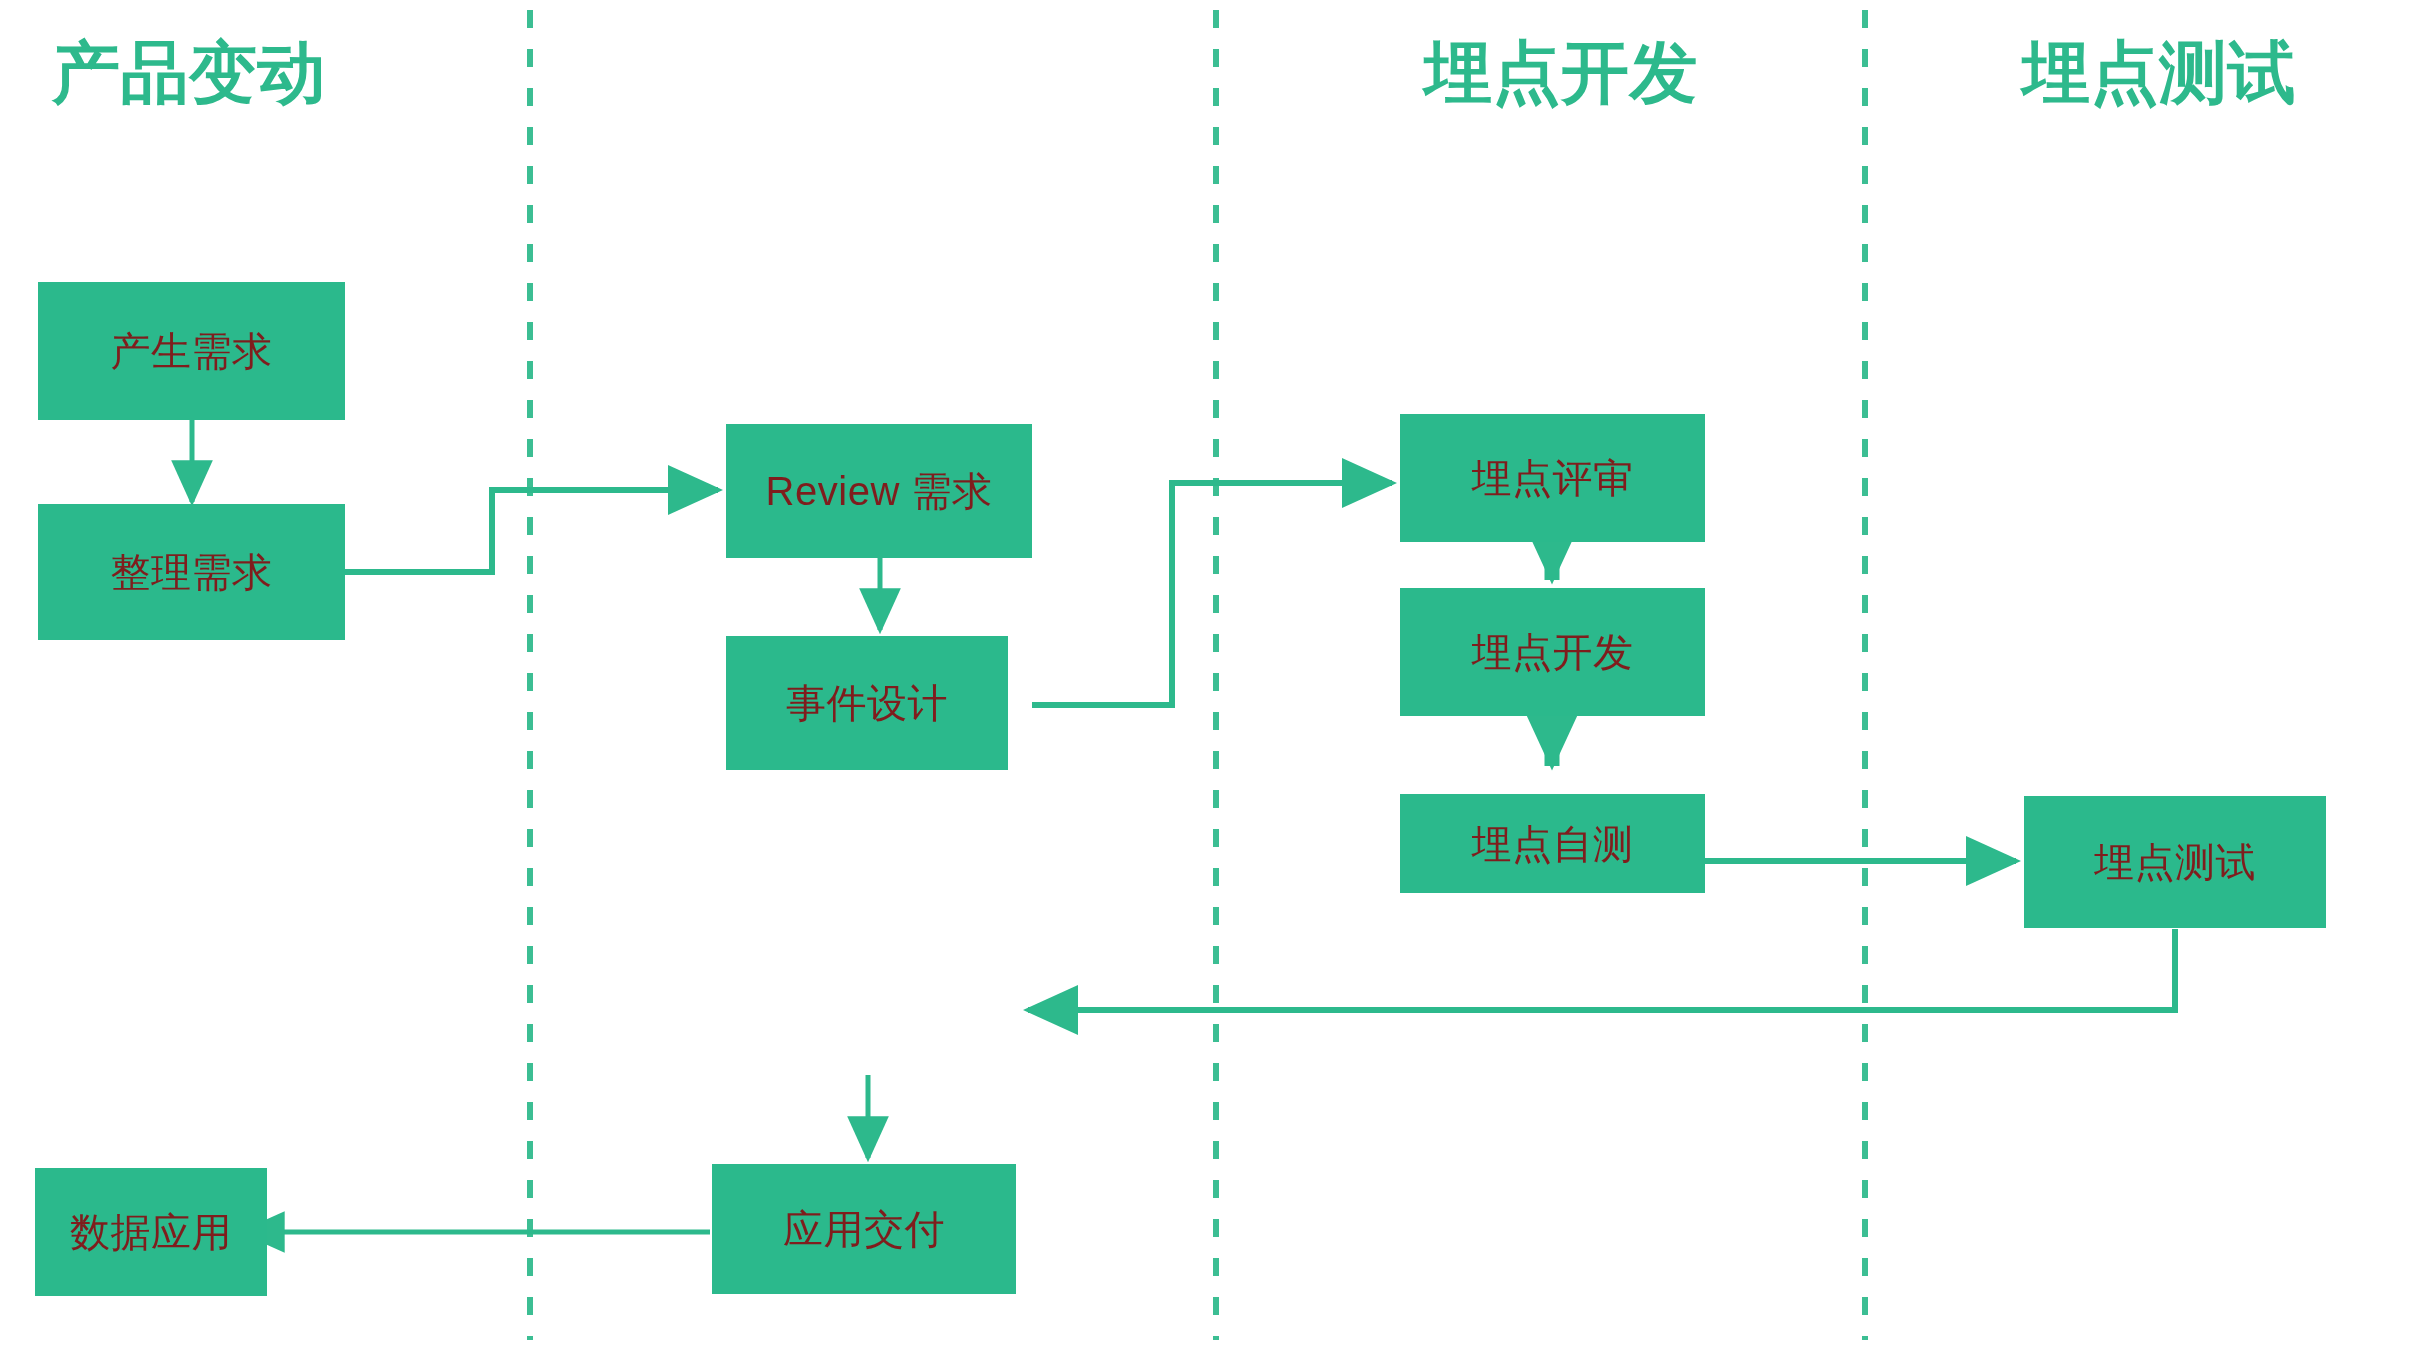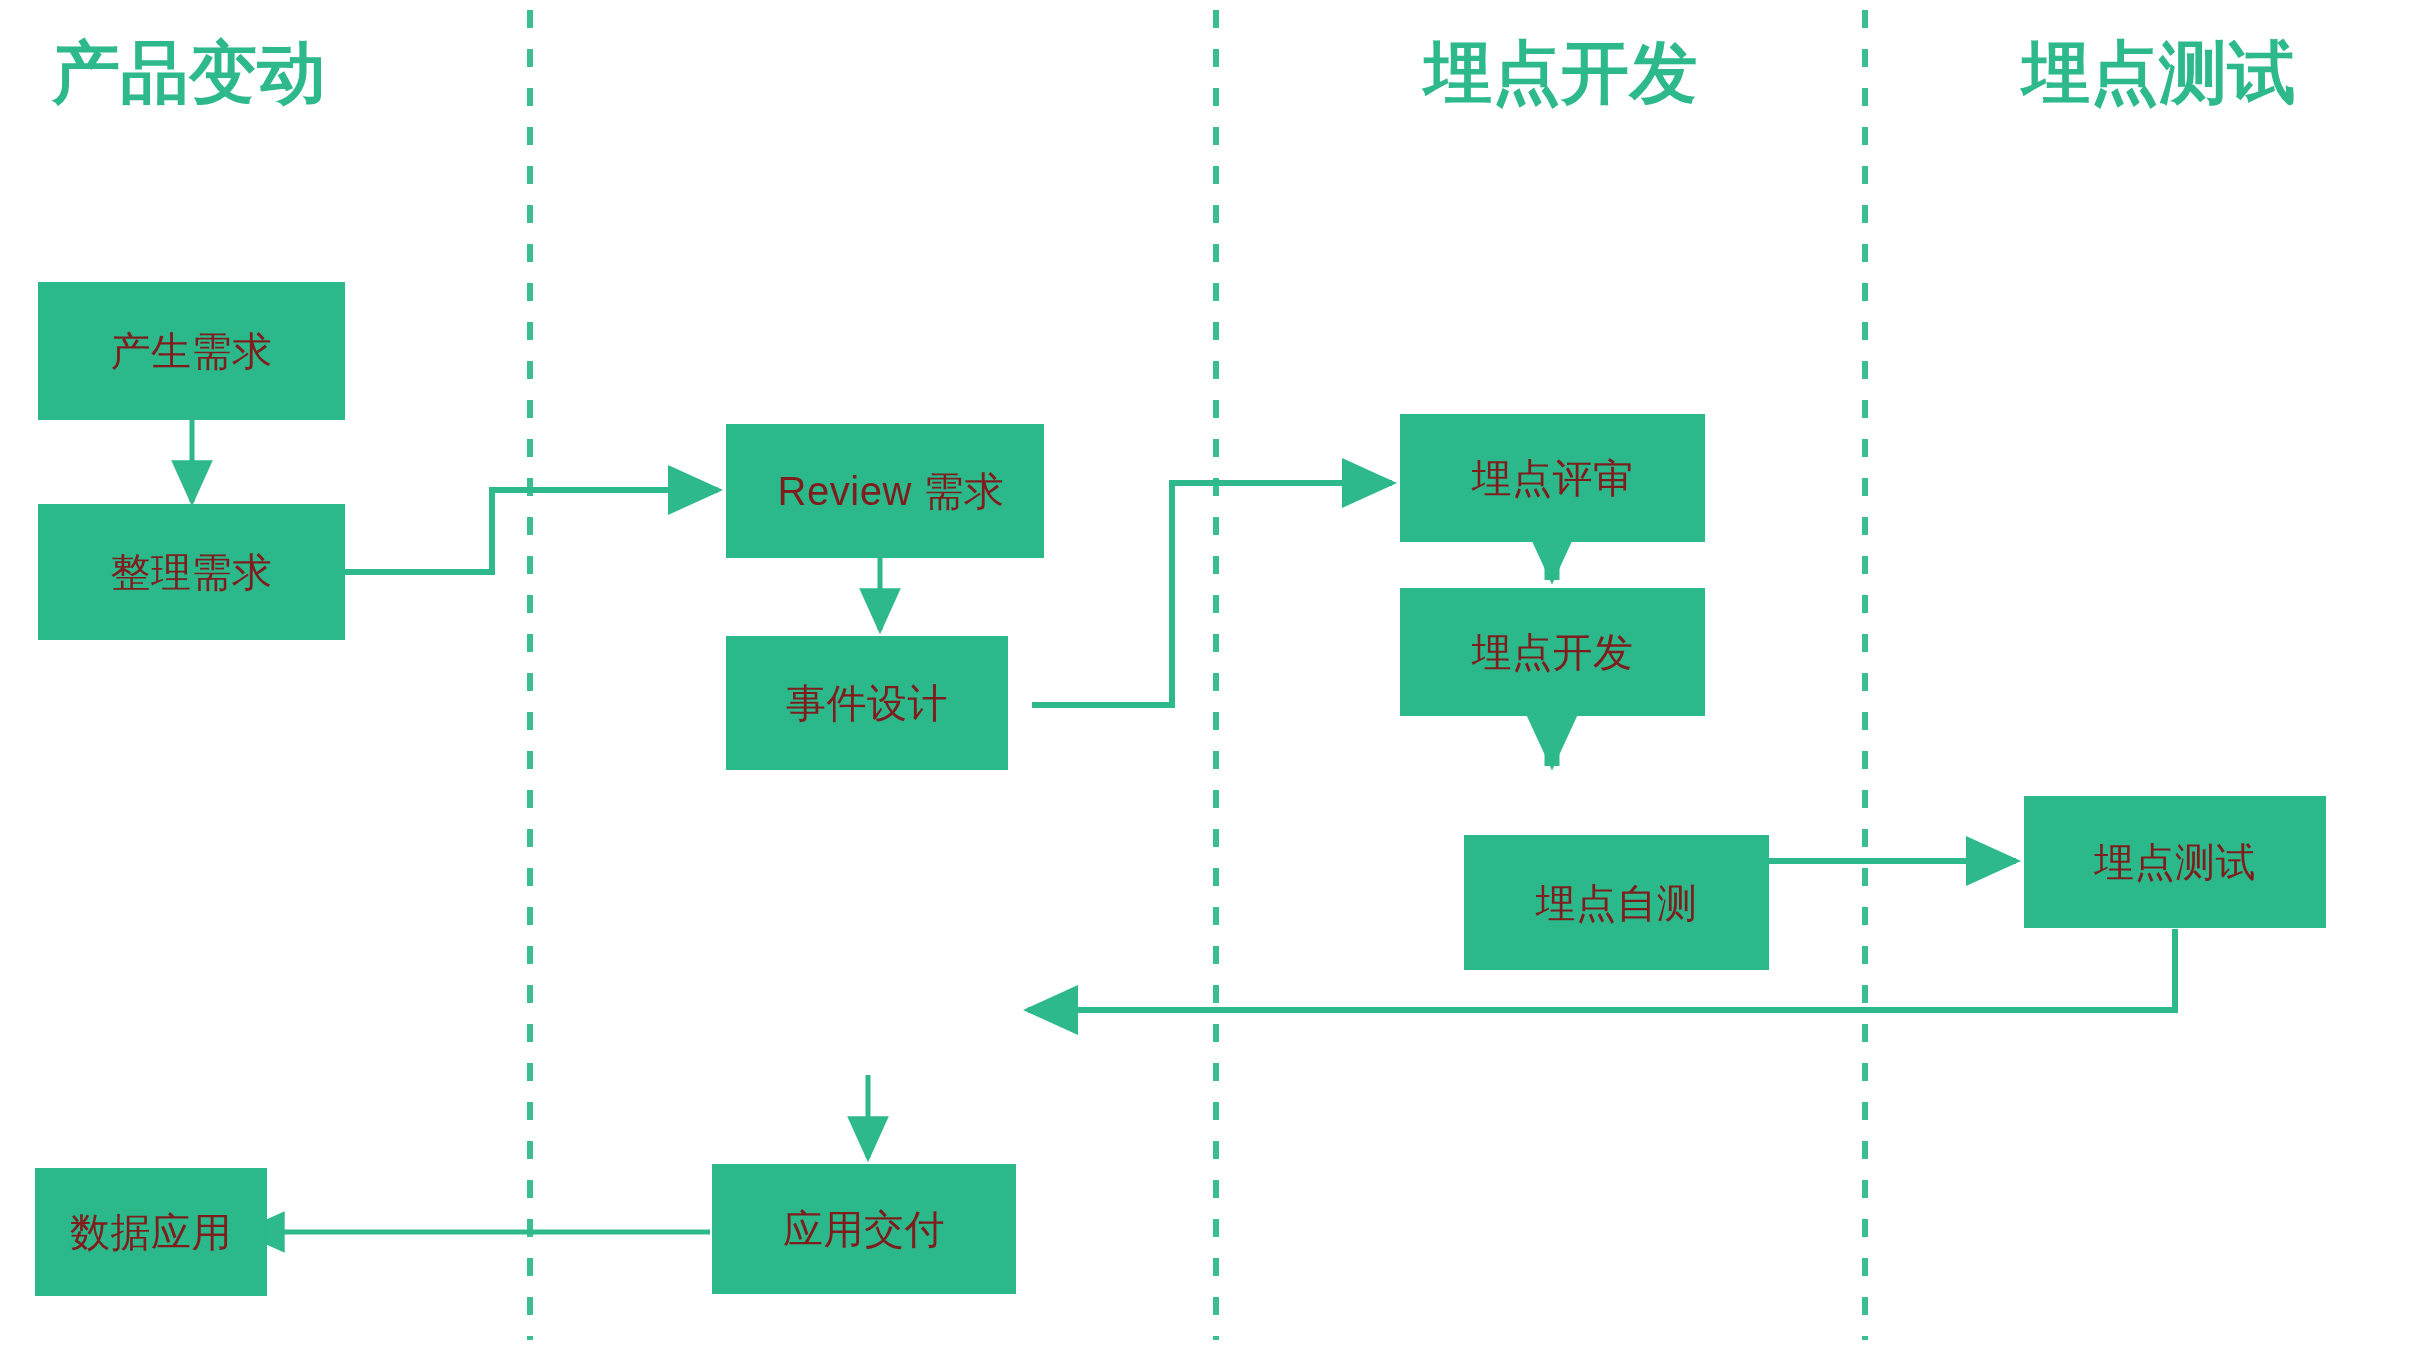--- a/index.html
+++ b/index.html
@@ -91,29 +91,29 @@
   </svg>
 
   <div class="lane-title" style="left:52px; top:38px;">产品变动</div>
   <div class="lane-title" style="left:1424px; top:38px;">埋点开发</div>
   <div class="lane-title" style="left:2022px; top:38px;">埋点测试</div>
 
   <div class="node" style="left:38px;  top:282px;  width:307px; height:138px;">产生需求</div>
 
   <div class="node" style="left:38px;  top:504px;  width:307px; height:136px;">整理需求</div>
 
-  <div class="node" style="left:726px; top:424px;  width:306px; height:134px;padding-left:12px;">Review 需求</div>
+  <div class="node" style="left:726px; top:424px;  width:306px; height:134px;">Review 需求</div>
 
   <div class="node" style="left:726px; top:636px;  width:282px; height:134px;">事件设计</div>
 
   <div class="node" style="left:1400px; top:414px; width:305px; height:128px;">埋点评审</div>
 
   <div class="node" style="left:1400px; top:588px; width:305px; height:128px;">埋点开发</div>
 
-  <div class="node" style="left:1464px; top:794px; width:305px; height:135px;margin-top:41px;">埋点自测</div>
+  <div class="node" style="left:1400px; top:794px; width:305px; height:99px;">埋点自测</div>
 
   <div class="node" style="left:2024px; top:796px; width:302px; height:132px;">埋点测试</div>
 
 
   <div class="node" style="left:712px;  top:1164px; width:304px; height:130px;">应用交付</div>
 
   <div class="node" style="left:35px;   top:1168px; width:232px; height:128px;">数据应用</div>
 
 </div>
 

